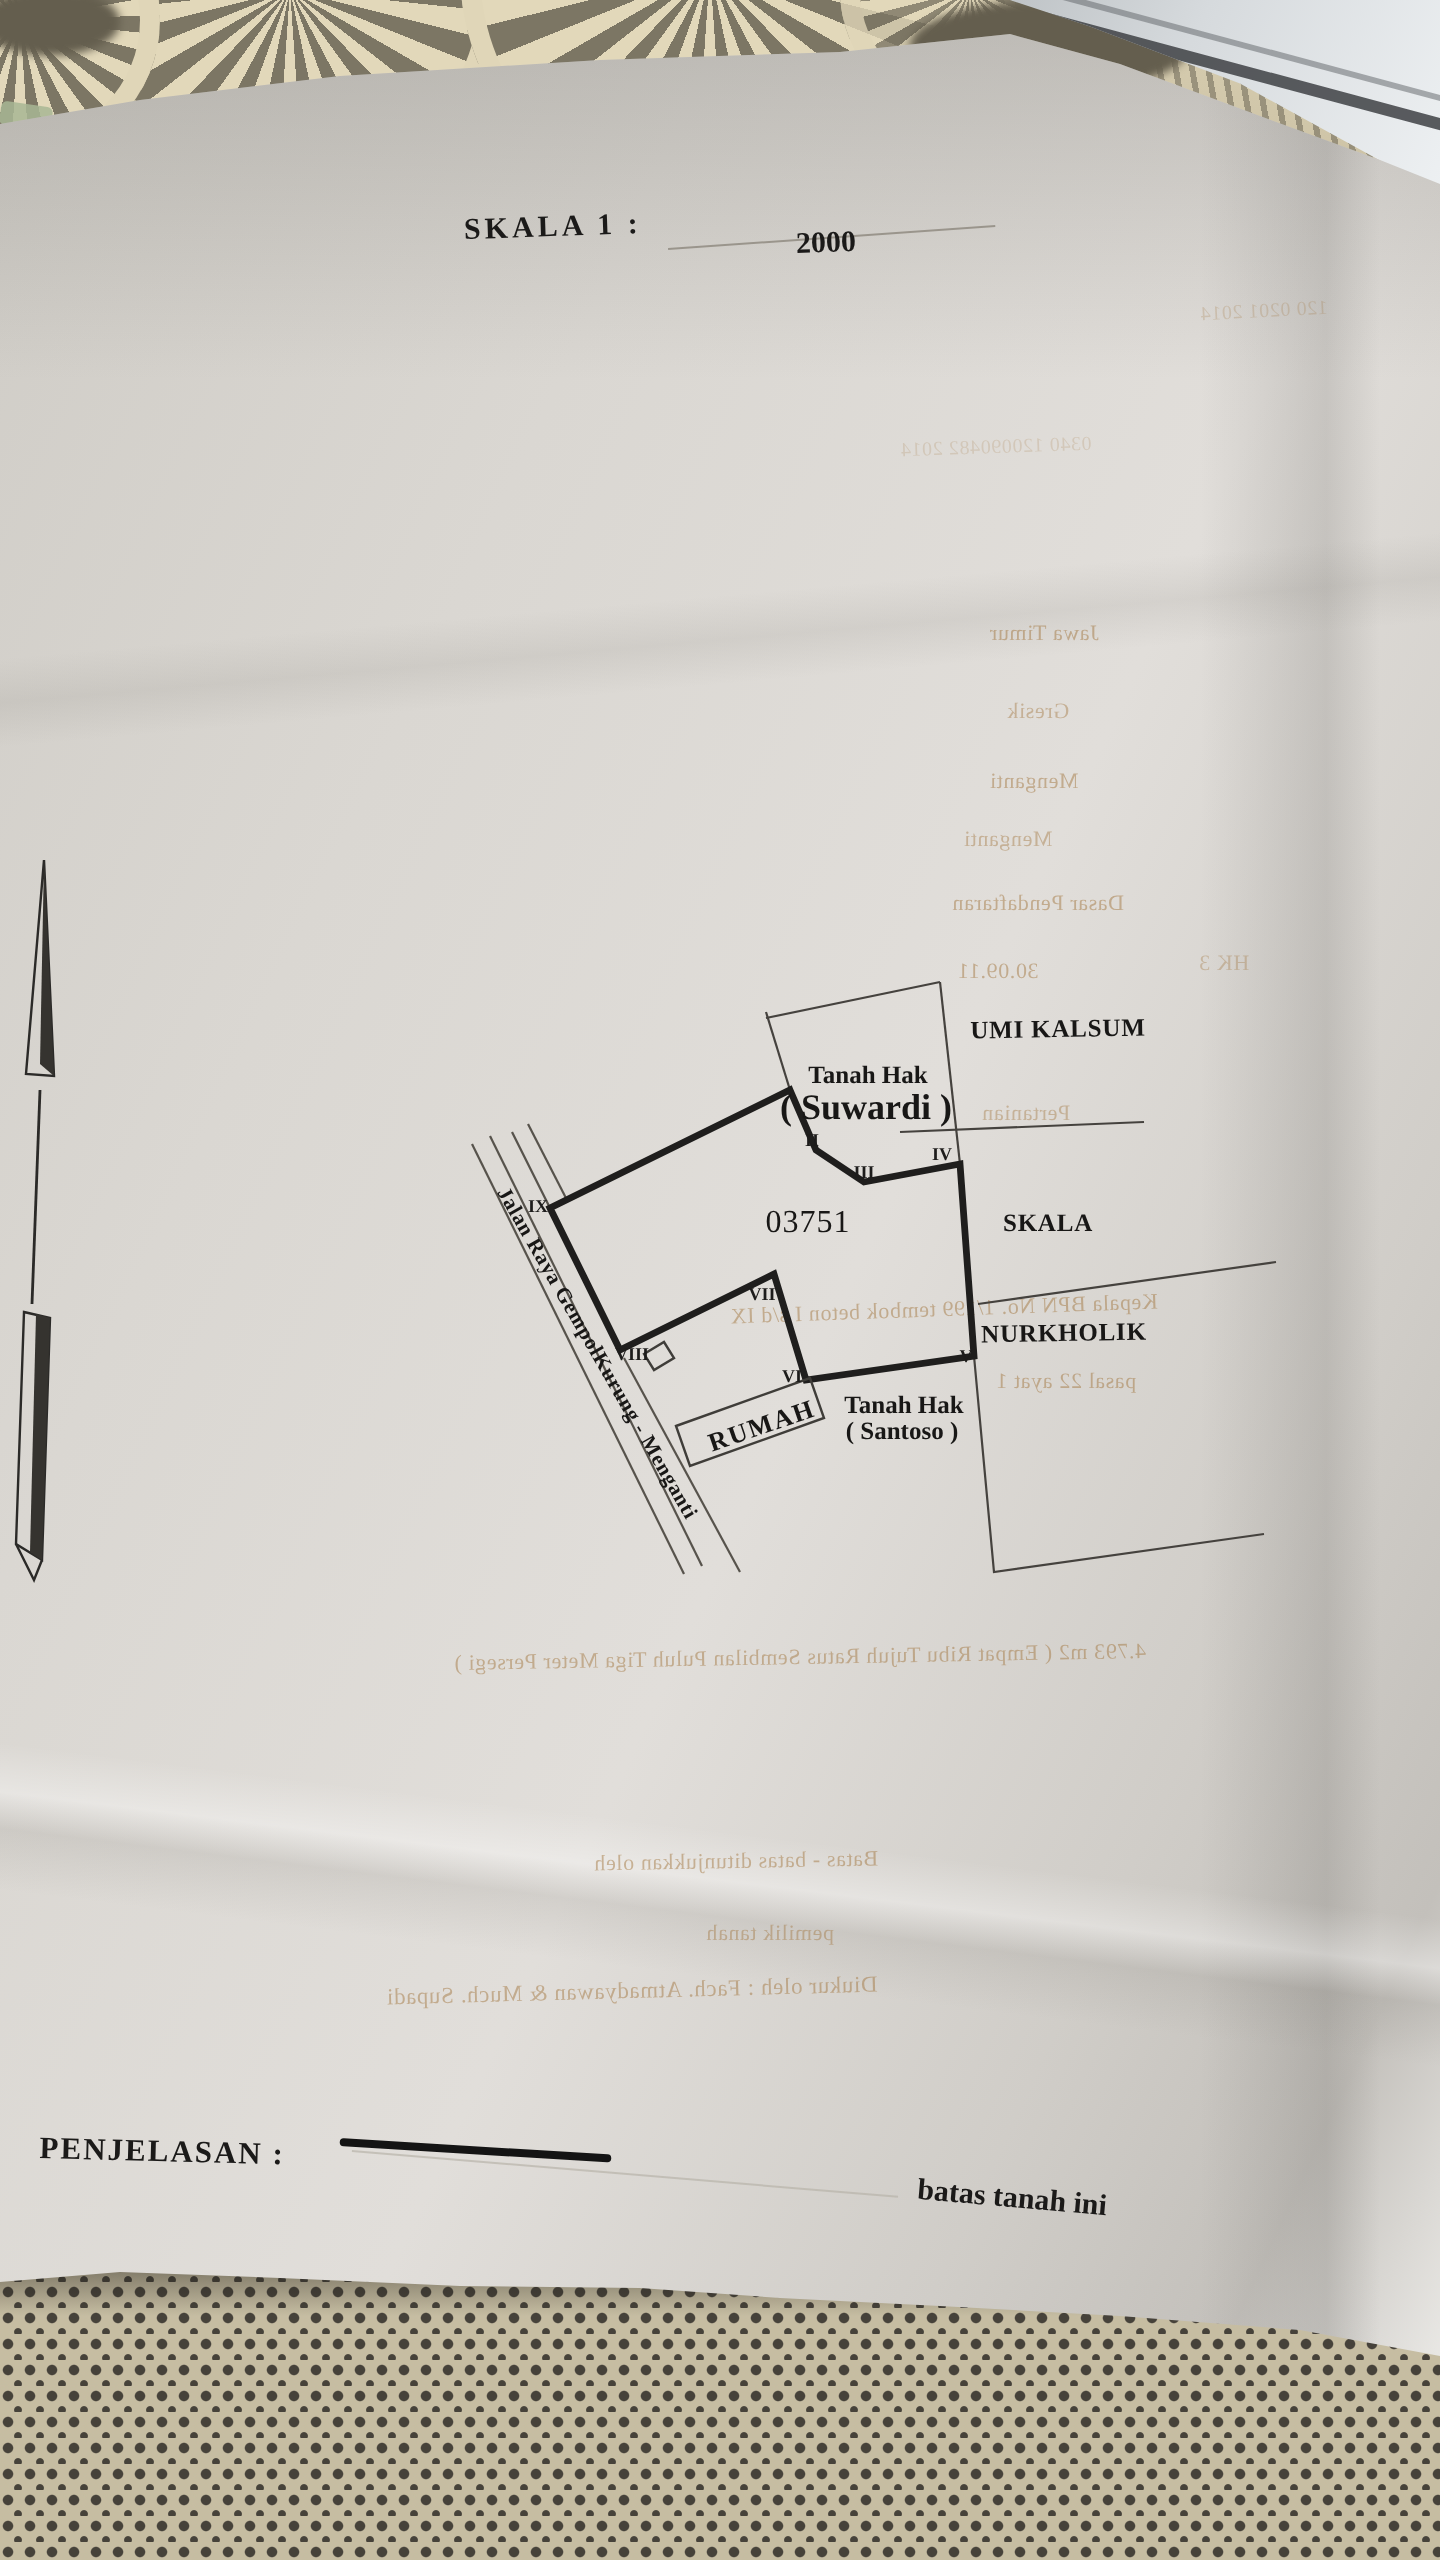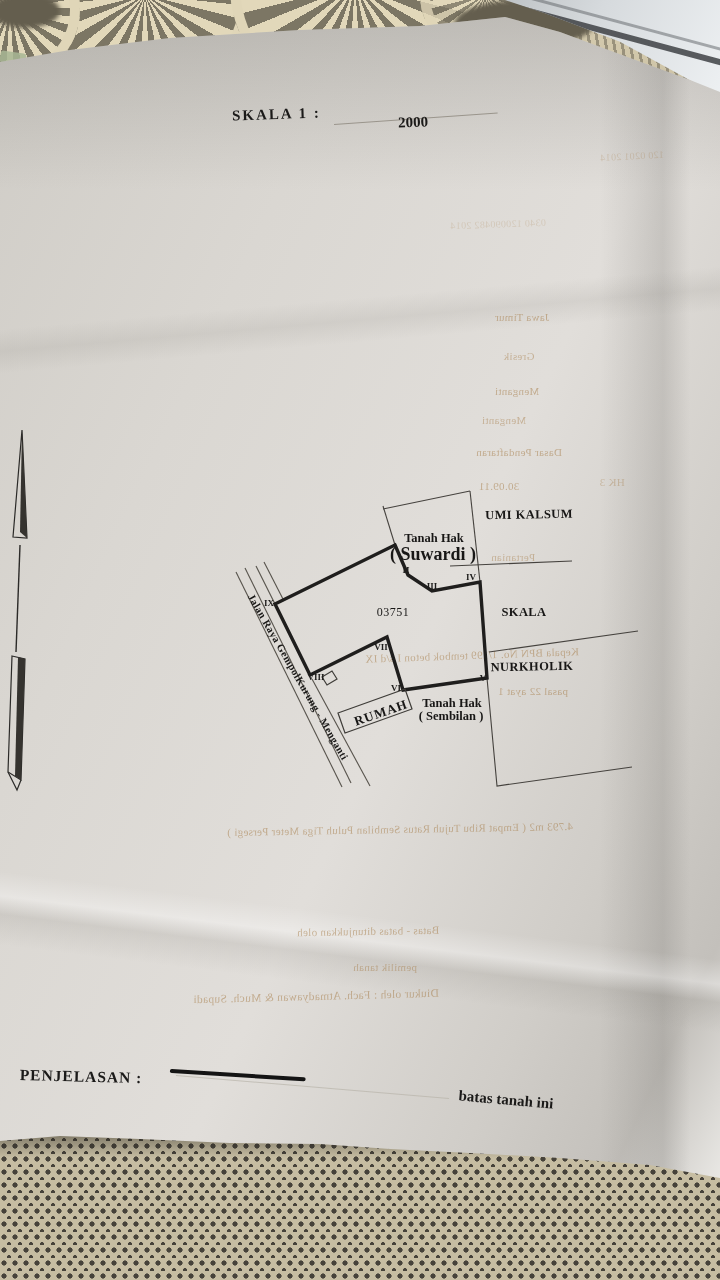--- a/index.html
+++ b/index.html
@@ -80,21 +80,21 @@
   .b14{left:368px;top:931px;--r:-1deg;}
   .b15{left:385px;top:967px;opacity:.4;}
   .b16{left:316px;top:996px;--r:-1.5deg;font-size:11.5px;}
 
   
   .ml{position:absolute;white-space:nowrap;color:#181716;font-weight:700;
     transform:translate(-50%,-50%) rotate(var(--r,0deg));z-index:6;}
   .lbl-umi{left:529px;top:515px;font-size:12.5px;--r:-1deg;letter-spacing:.4px;}
   .lbl-suw1{left:434px;top:538px;font-size:12.5px;}
   .lbl-suw2{left:433px;top:554px;font-size:18px;}
-  .lbl-no{left:393px;top:612px;font-size:12px;font-weight:400;letter-spacing:.5px;}
+  .lbl-no{left:404px;top:612px;font-size:16px;font-weight:400;letter-spacing:.5px;}
   .lbl-suk{left:524px;top:612px;font-size:12.5px;letter-spacing:.4px;}
   .lbl-nur{left:532px;top:667px;font-size:12.5px;letter-spacing:.4px;--r:-1deg;}
   .lbl-san1{left:452px;top:703px;font-size:12.5px;}
   .lbl-san2{left:451px;top:716px;font-size:12.5px;}
   .lbl-rumah{left:381px;top:713px;font-size:13px;--r:-19deg;letter-spacing:1px;}
   .lbl-road{left:298px;top:677px;font-size:10.5px;--r:60deg;letter-spacing:.4px;font-weight:700;}
 
   
   .scale-label{position:absolute;left:232px;top:106px;font-size:15px;font-weight:700;
     letter-spacing:2px;color:#1b1a19;transform:rotate(-2deg);z-index:6;}
@@ -216,21 +216,21 @@
       </g>
     </svg>
 
     <div class="ml lbl-umi">UMI KALSUM</div>
     <div class="ml lbl-suw1">Tanah Hak</div>
     <div class="ml lbl-suw2">( Suwardi )</div>
     <div class="ml lbl-no">03751</div>
     <div class="ml lbl-suk">SKALA</div>
     <div class="ml lbl-nur">NURKHOLIK</div>
     <div class="ml lbl-san1">Tanah Hak</div>
-    <div class="ml lbl-san2">( Sembilan )</div>
+    <div class="ml lbl-san2">( Santoso )</div>
     <div class="ml lbl-rumah">RUMAH</div>
     <div class="ml lbl-road">Jalan Raya GempolKurung - Menganti</div>
 
     <div class="scale-label">SKALA 1 :</div>
     <div class="scale-line"></div>
     <div class="scale-value">2000</div>
 
     <div class="legend-label">PENJELASAN :</div>
     <div class="legend-line"></div>
     <div class="legend-thin"></div>

